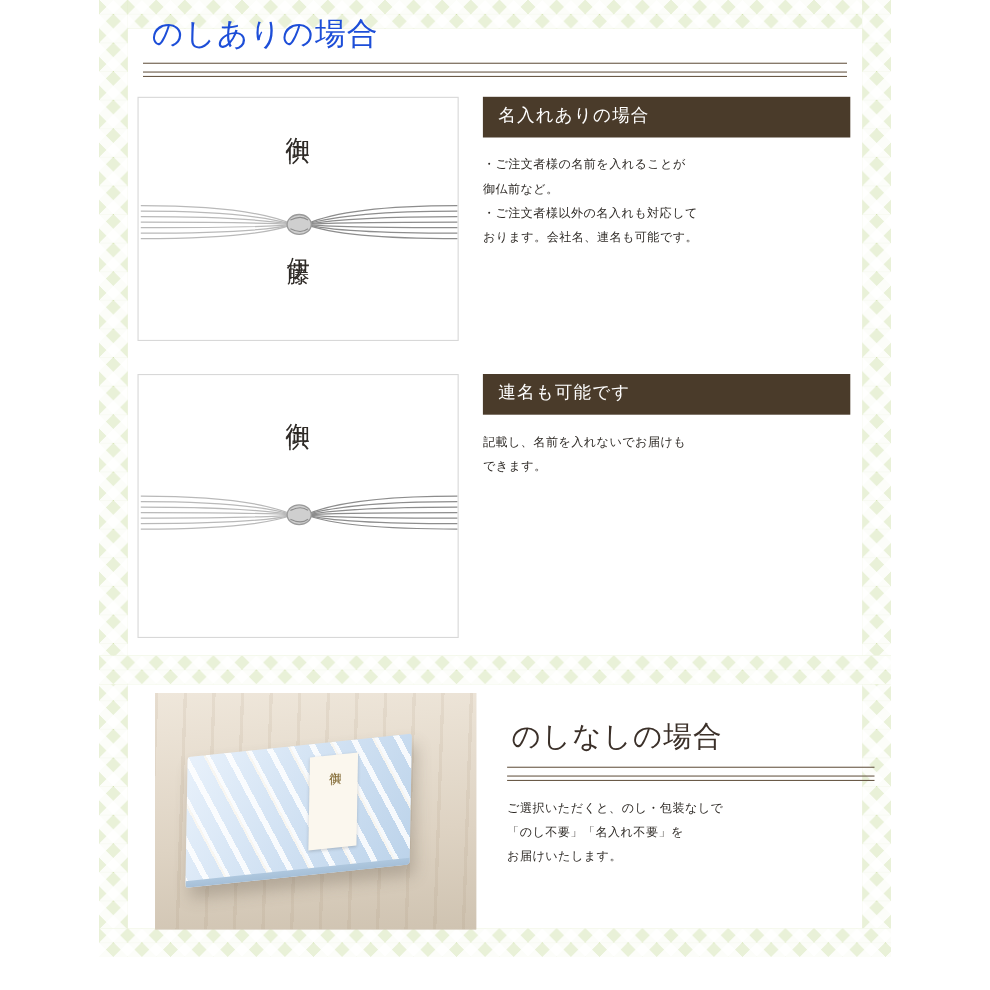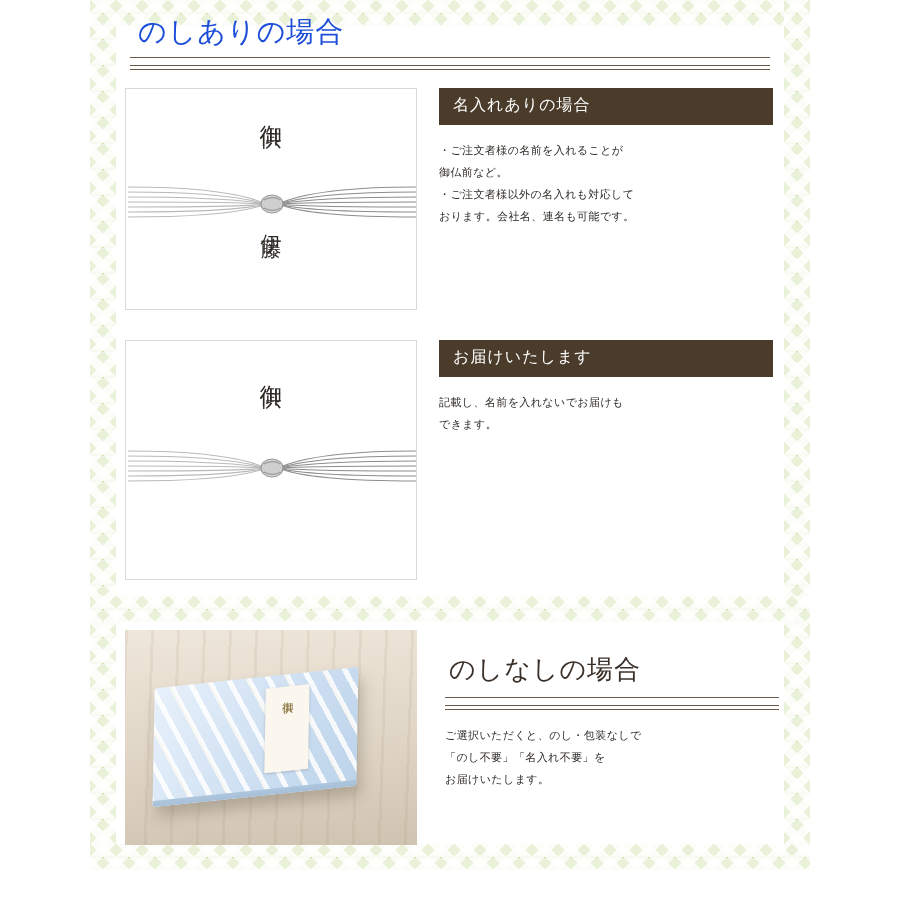--- a/index.html
+++ b/index.html
@@ -127,21 +127,21 @@
     font-size: 11px;
     color: #2e2a26;
     line-height: 2.0;
     letter-spacing: 0.4px;
   }
   .body-text p { margin: 0; }
 
   
   .row-3 {
     position: absolute;
-    left: 125px;
+    left: 141px;
     top: 630px;
     display: flex;
     gap: 28px;
   }
   .photo-card {
     width: 292px;
     height: 215px;
     position: relative;
     overflow: hidden;
     background: linear-gradient(170deg, #e6ddd0 0%, #d8cdbd 45%, #cdc1b0 100%);
@@ -297,21 +297,21 @@
             <path d="M290 32 C212 32 172 27 152 19"></path>
           </g>
           <ellipse cx="146" cy="19" rx="11" ry="9" fill="#cfcfcf" stroke="#9a9a9a" stroke-width="1.2"></ellipse>
           <path d="M138 15 C144 12 150 12 154 15" fill="none" stroke="#8d8d8d" stroke-width="1"></path>
           <path d="M138 23 C144 26 150 26 154 23" fill="none" stroke="#8d8d8d" stroke-width="1"></path>
         </svg>
       </div>
     </div>
 
     <div class="text-col">
-      <div class="section-head">お届けいたします</div>
+      <div class="section-head">連名も可能です</div>
       <div class="body-text">
         <p>記載し、名前を入れないでお届けも</p>
         <p>できます。</p>
       </div>
     </div>
   </div>
 
   <div class="row-3">
 
     <div class="photo-card">

